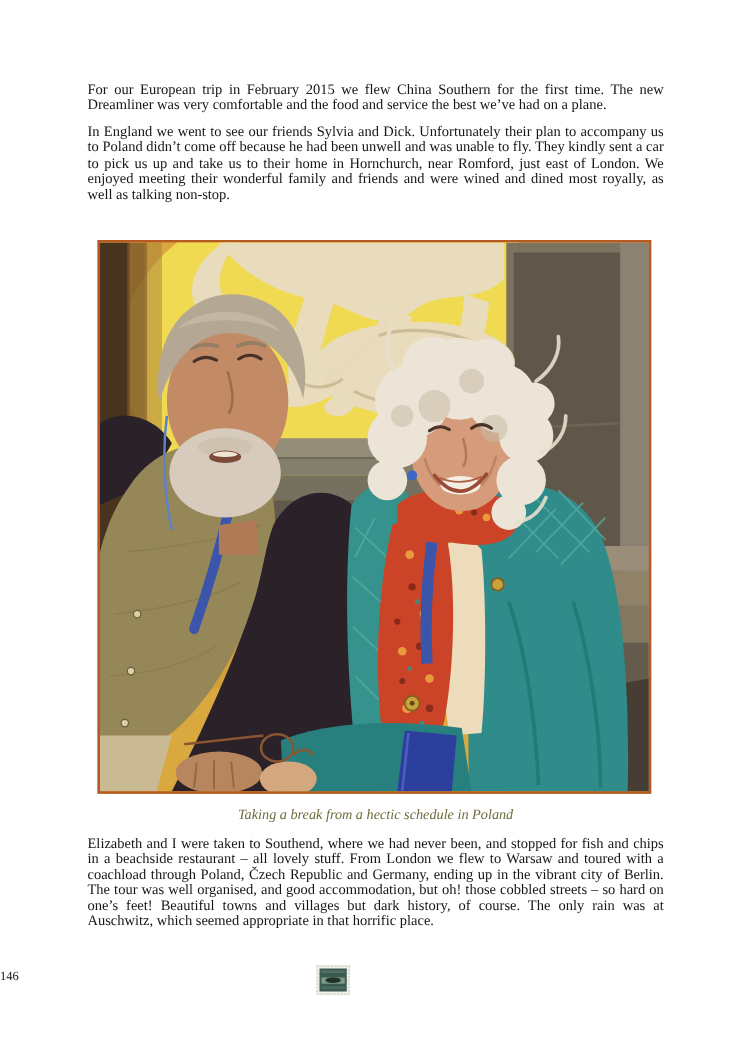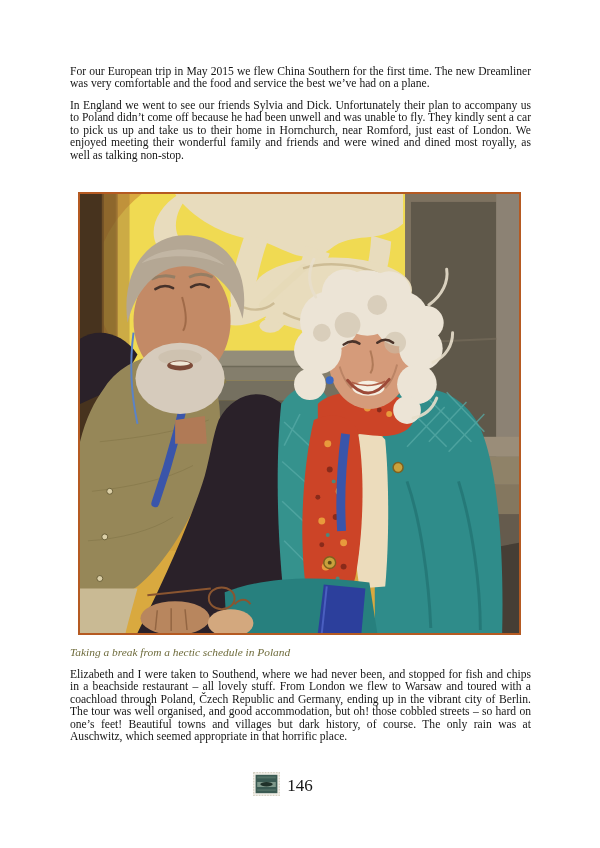--- a/index.html
+++ b/index.html
@@ -18,26 +18,26 @@
   .p2{top:100px}
   .p3{top:669px}
   .photo-frame{
     position:absolute;left:78px;top:192px;width:443px;height:443px;
     box-sizing:border-box;border:2px solid var(--photo-border,#b55a22);
     background:var(--photo-gold,#d9a93f);
   }
   .photo-frame svg{display:block;width:100%;height:100%;}
   .caption{
     position:absolute;left:70px;top:646px;width:461px;margin:0;
-    text-align:left;font-style:italic;font-size:11.4px;
+    text-align:center;font-style:italic;font-size:11.4px;
     color:var(--caption-text,#6e6b3b);
   }
   .footer-number{
     position:absolute;left:0;top:776px;width:600px;
-    text-align:center;font-size:17px;
+    text-align:left;font-size:10px;
   }
   .stamp{
     position:absolute;left:253px;top:772px;width:27px;height:24px;display:block;
   }
   .stamp svg{display:block;width:100%;height:100%;}
   
   .c-gold{fill:var(--photo-gold,#d9a93f)}
   .c-glow{fill:var(--photo-bright-yellow,#f0da52)}
   .c-brown{fill:var(--photo-pillar-brown,#47331e)}
   .c-stone{fill:var(--photo-stone-grey,#7d7260)}
@@ -47,21 +47,21 @@
   .c-teal{fill:var(--photo-woman-jacket,#2f8c8a)}
   .c-red{fill:var(--photo-scarf-red,#cc4427)}
   .c-hairwhite{fill:#ece4d6}
   .s-blue{stroke:var(--photo-lanyard-blue,#3a55aa)}
 </style>
 </head>
 <body>
 
 <div class="page">
 
-  <p class="body-text p1">For our European trip in May 2015 we flew China Southern for the first time. The new Dreamliner was very comfortable and the food and service the best we’ve had on a plane.</p>
+  <p class="body-text p1">For our European trip in February 2015 we flew China Southern for the first time. The new Dreamliner was very comfortable and the food and service the best we’ve had on a plane.</p>
 
   <p class="body-text p2">In England we went to see our friends Sylvia and Dick. Unfortunately their plan to accompany us to Poland didn’t come off because he had been unwell and was unable to fly. They kindly sent a car to pick us up and take us to their home in Hornchurch, near Romford, just east of London. We enjoyed meeting their wonderful family and friends and were wined and dined most royally, as well as talking non-stop.</p>
 
   <figure class="photo-frame" style="margin:0">
     <svg viewBox="0 0 443 443" preserveAspectRatio="none">
 
       <rect x="0" y="0" width="443" height="443" class="c-gold"></rect>
       <ellipse cx="200" cy="90" rx="185" ry="135" class="c-glow"></ellipse>
       <rect x="30" y="185" width="310" height="175" fill="#c99434" opacity="0.45"></rect>
 

